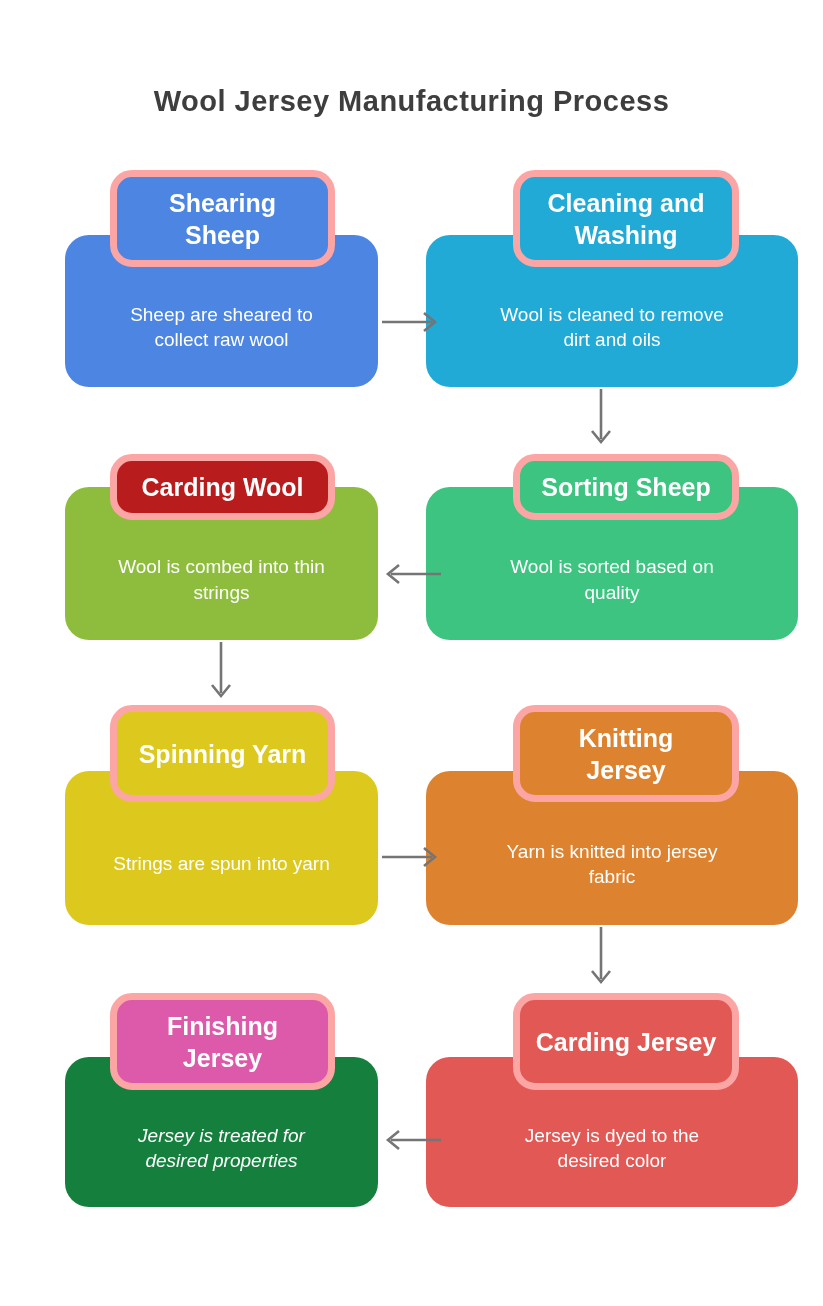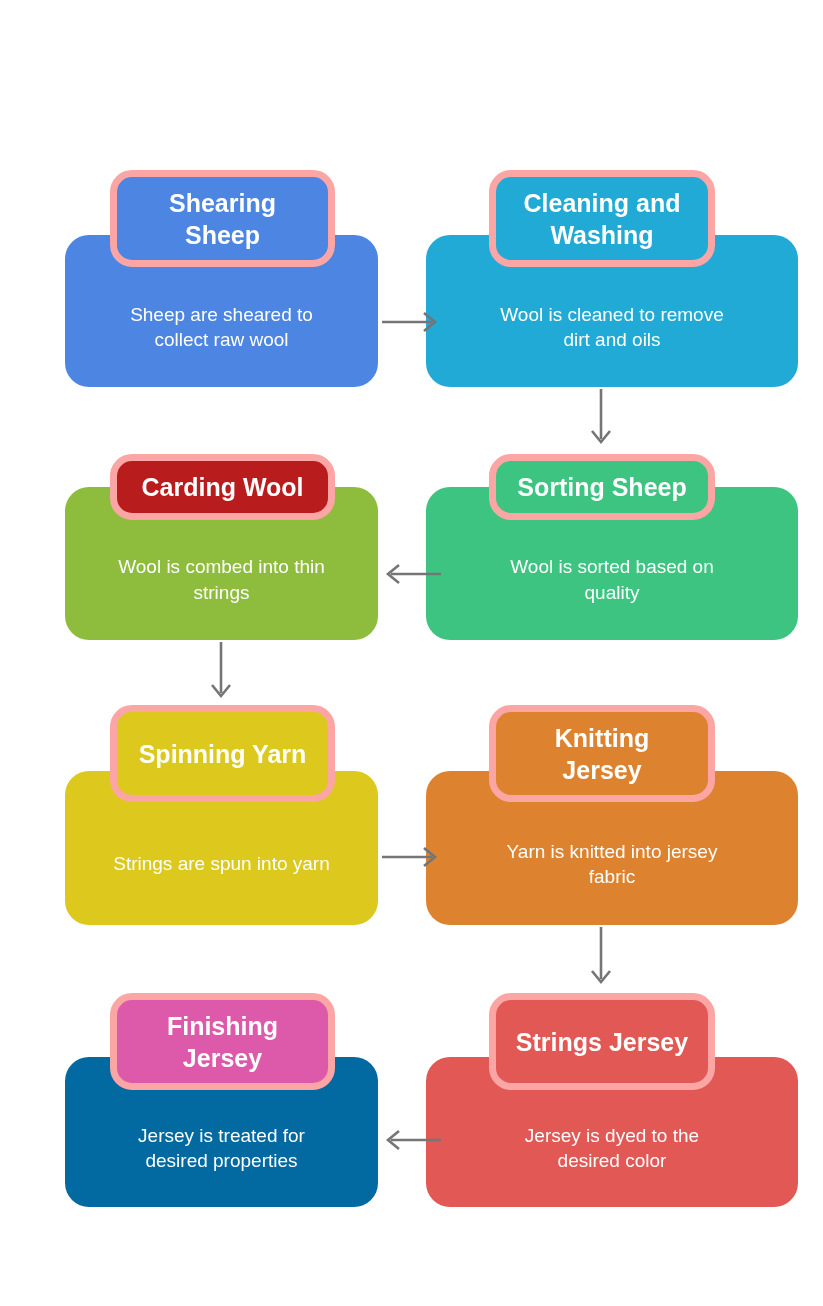--- a/index.html
+++ b/index.html
@@ -50,38 +50,39 @@
     font-size: 25px;
     font-weight: 700;
     line-height: 1.28;
     text-align: center;
     white-space: pre-line;
   }
   
   .col-l .node-body { left: 65px;  width: 313px; }
   .col-l .node-tab  { left: 110px; width: 225px; }
   .col-r .node-body { left: 426px; width: 372px; }
-  .col-r .node-tab  { left: 489px; width: 226px; }
+  .col-r .node-tab  { left: 513px; width: 226px; }
   
   .r1 .node-tab  { top: 170px; height: 97px; }
   .r1 .node-body { top: 235px; height: 152px; }
   .r2 .node-tab  { top: 454px; height: 66px; }
   .r2 .node-body { top: 487px; height: 153px; }
   .r3 .node-tab  { top: 705px; height: 97px; }
   .r3 .node-body { top: 771px; height: 154px; }
   .r4 .node-tab  { top: 993px; height: 97px; }
   .r4 .node-body { top: 1057px; height: 150px; }
   .arrow { position: absolute; color: #757575; }
   .arrow svg { display: block; }
 </style>
 </head>
 <body>
 
 <div class="stage">
 
+  <h1 class="diagram-title">Wool Jersey Manufacturing Process</h1>
 
   <div class="node col-l r1">
     <div class="node-body" style="background-color: rgb(76, 133, 226);">
       <div class="node-desc">Sheep are sheared to
 collect raw wool</div>
     </div>
     <div class="node-tab" style="background-color: rgb(76, 133, 226);">
       <div class="node-title">Shearing
 Sheep</div>
     </div>
@@ -137,26 +138,26 @@
 Jersey</div>
     </div>
   </div>
 
   <div class="node col-r r4">
     <div class="node-body" style="background-color: rgb(226, 88, 84);">
       <div class="node-desc">Jersey is dyed to the
 desired color</div>
     </div>
     <div class="node-tab" style="background-color: rgb(226, 88, 84);">
-      <div class="node-title">Strings Jersey</div>
+      <div class="node-title">Carding Jersey</div>
     </div>
   </div>
 
   <div class="node col-l r4">
-    <div class="node-body" style="background-color: #0369a1;">
+    <div class="node-body" style="background-color: #15803d; font-style: italic;">
       <div class="node-desc">Jersey is treated for
 desired properties</div>
     </div>
     <div class="node-tab" style="background-color: rgb(221, 89, 170);">
       <div class="node-title">Finishing
 Jersey</div>
     </div>
   </div>
 
   <div class="arrow" style="left:381px; top:310px;">

